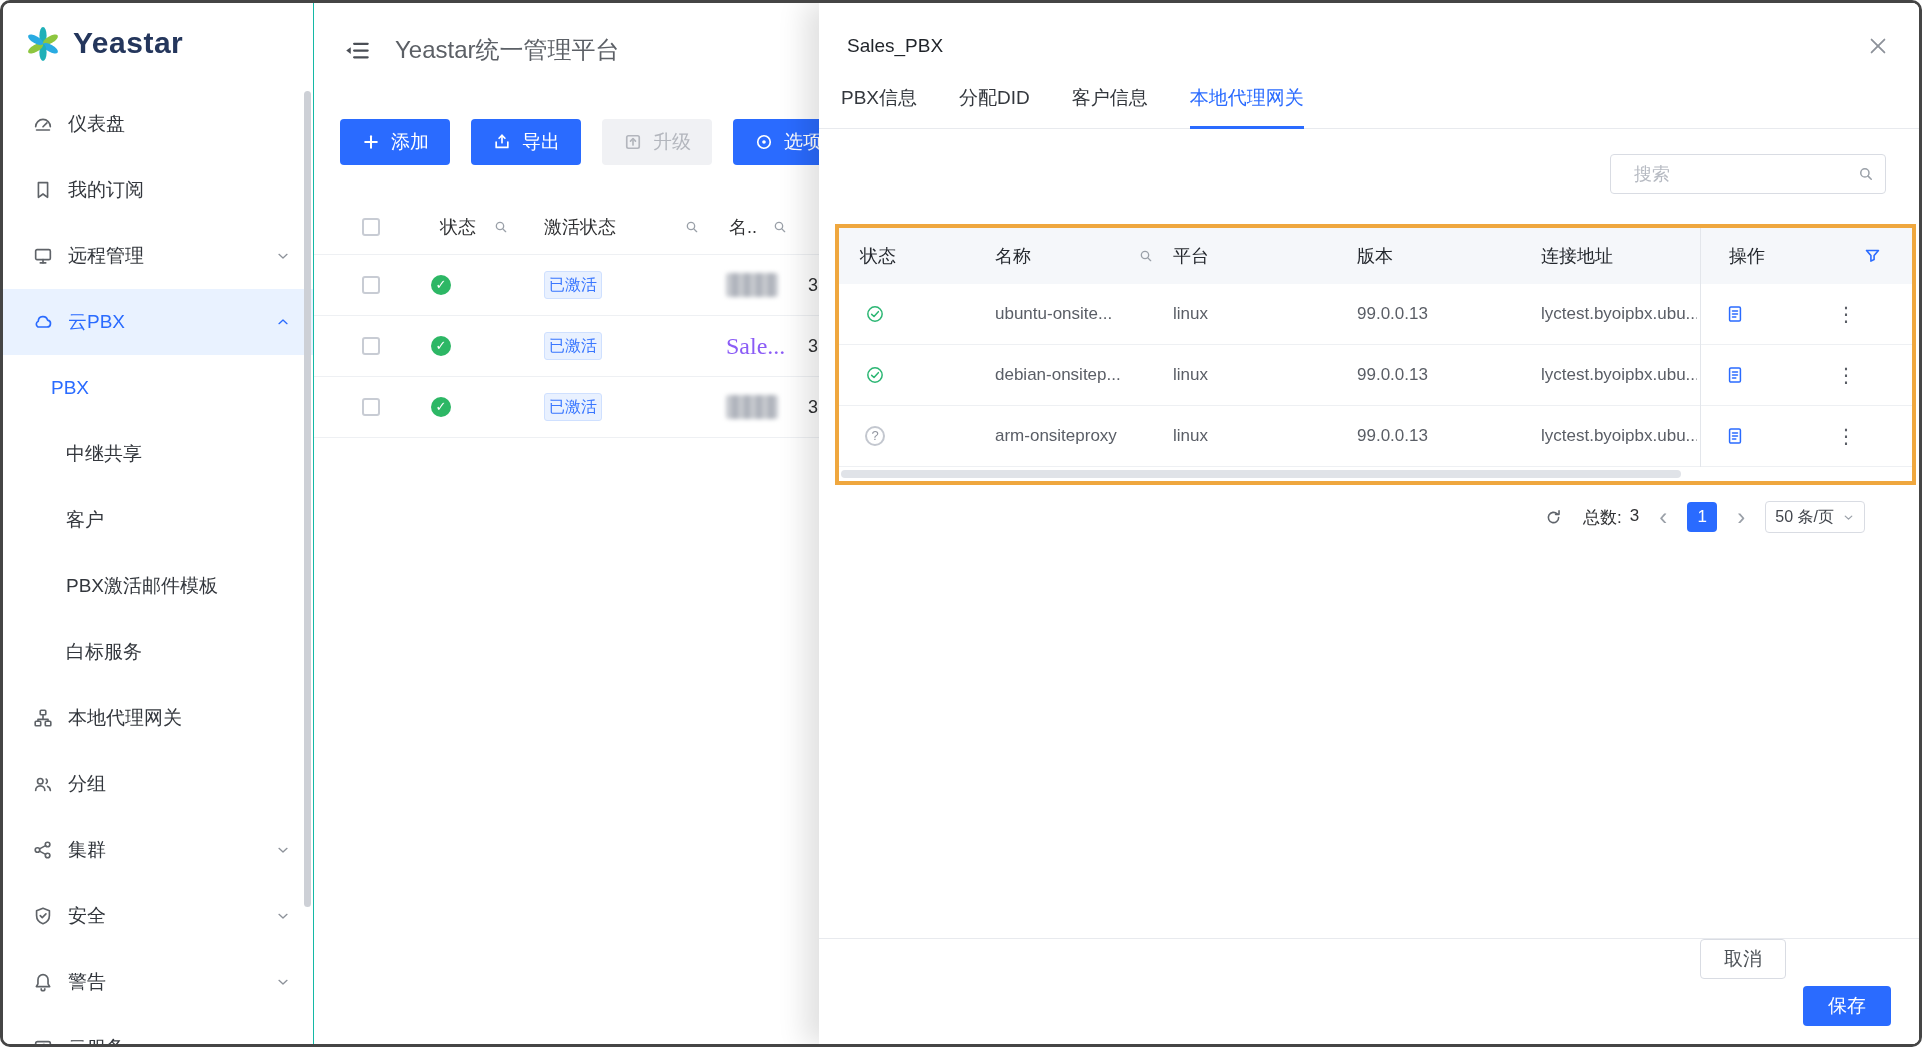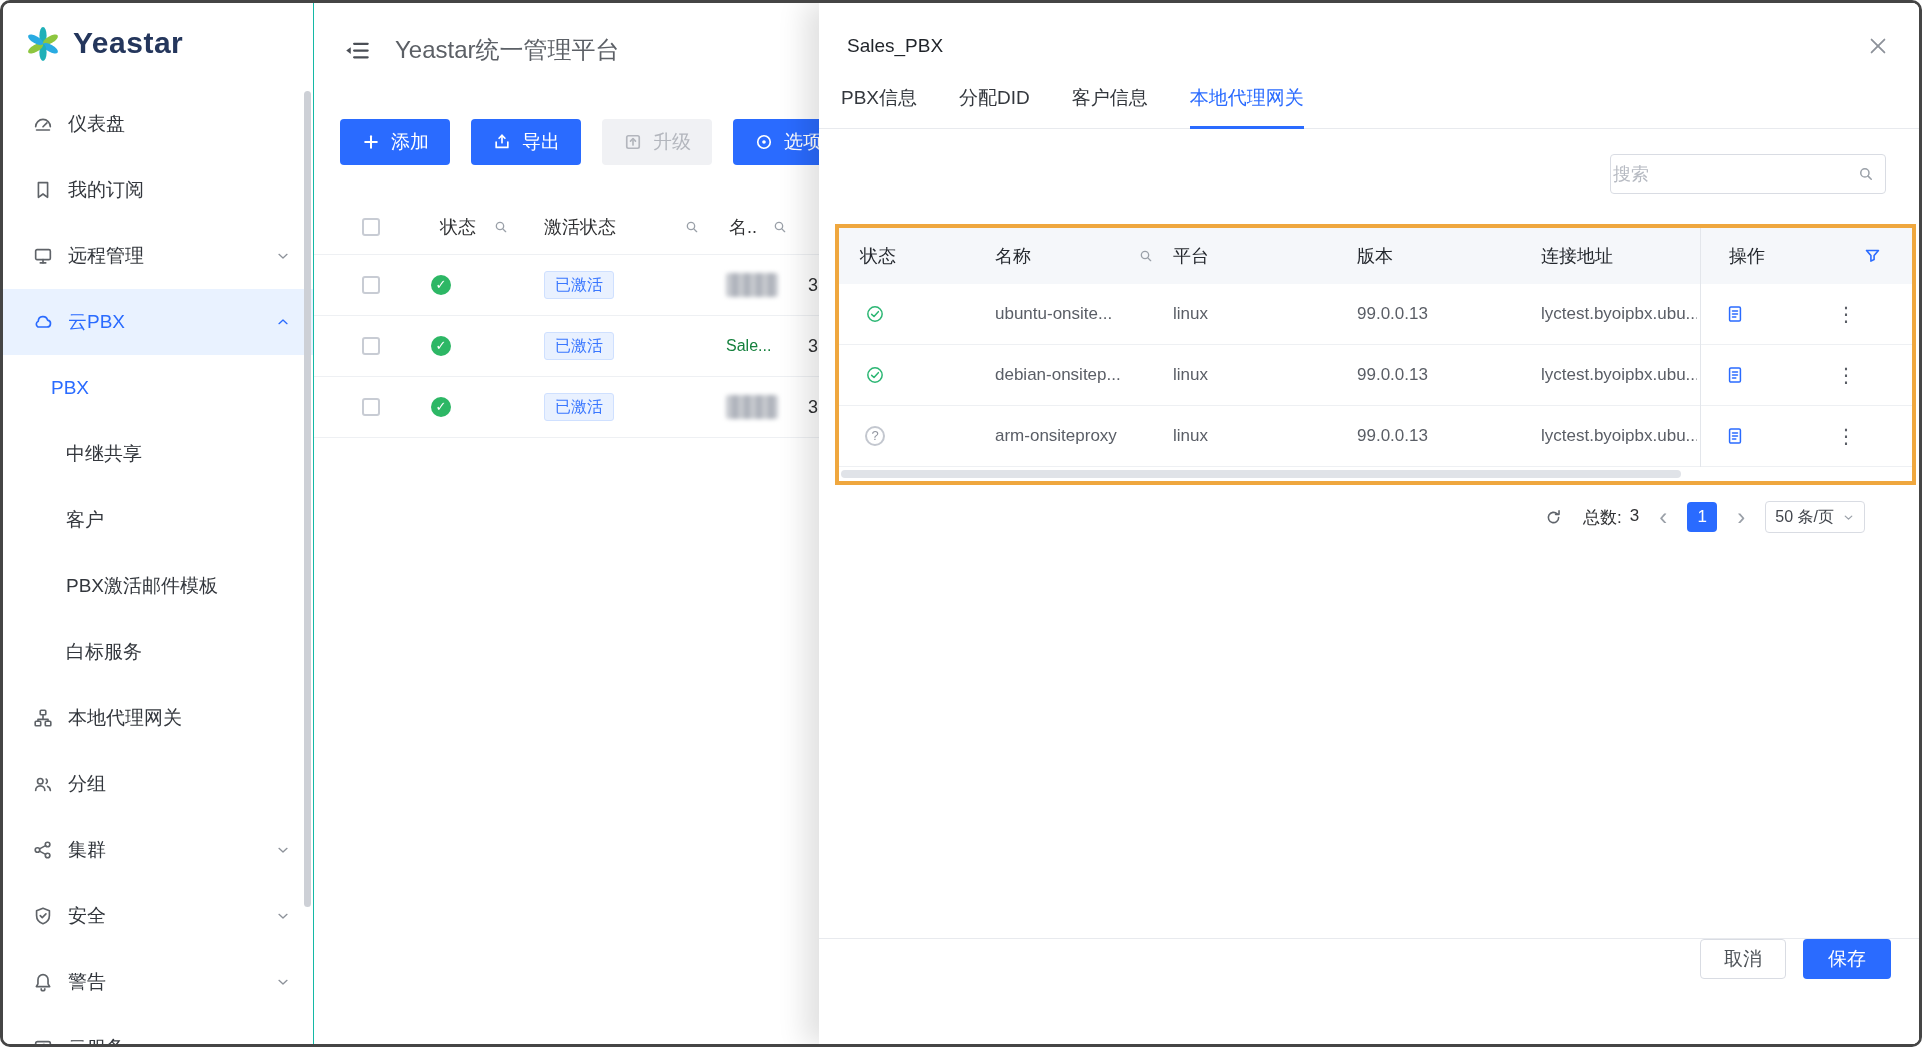--- a/index.html
+++ b/index.html
@@ -38,39 +38,39 @@
   .lt-header{position:relative;height:55px;border-bottom:1px solid #eef0f3;font-size:18px;color:#303133;}
   .lt-row{position:relative;height:61px;border-bottom:1px solid #eef0f3;box-sizing:border-box;}
   .lt-header span,.lt-row span,.lt-row .blur-chip{position:absolute;top:50%;transform:translateY(-50%);}
   .cb{width:18px;height:18px;border:2px solid #c8ccd4;border-radius:3px;background:#fff;left:48px;box-sizing:border-box;}
   .hl-status{left:126px;}  .hi-1{left:179px;}
   .hl-act{left:230px;}     .hi-2{left:370px;}
   .hl-name{left:415px;}    .hi-3{left:458px;}
   .hicon{width:16px;height:16px;color:#9aa0a8;}
   .hicon svg{display:block;width:100%;height:100%;}
   .ok-circle{left:117px;width:20px;height:20px;border-radius:50%;background:#2db765;color:#fff;font-size:13px;font-weight:bold;line-height:20px;text-align:center;}
-  .tag{left:230px;background:#e9f1ff;color:#3a77ff;border:1px solid #cfe0ff;border-radius:3px;font-size:16px;padding:3px 10px;line-height:20px;}
-  .nm{left:412px;font-size:16px;color:#15803d;white-space:nowrap;}
+  .tag{left:230px;background:#e9f1ff;color:#3a77ff;border:1px solid #cfe0ff;border-radius:3px;font-size:16px;padding:3px 4px;line-height:20px;}
+  .nm{left:412px;font-size:24px;color:#8b5cf6;white-space:nowrap;font-family:Liberation Serif, serif;}
   .blur-chip{left:412px;width:52px;height:24px;border-radius:3px;filter:blur(2px);
     background:repeating-linear-gradient(90deg,#c6c9cf 0 6px,#aeb2ba 6px 12px);}
   .cnt{left:494px;font-size:18px;color:#303133;}
 
   
   .drawer{position:absolute;left:816px;top:0;bottom:0;right:0;background:#fff;box-shadow:-14px 0 26px rgba(0,0,0,.12);}
   .d-title-row{display:flex;align-items:center;padding:32px 30px 0 28px;text-align:right;}
   .d-title{font-size:19px;color:#1f2329;}
   .d-close{margin-left:auto;width:22px;height:22px;color:#8d929a;cursor:pointer;}
   .d-close svg{display:block;width:100%;height:100%;}
   .d-tabs{display:flex;gap:42px;padding-left:22px;margin-top:28px;border-bottom:1px solid #e8eaee;}
   .d-tab{font-size:19px;color:#33373d;padding-bottom:17px;position:relative;cursor:pointer;}
   .d-tab.active{color:#2a6bff;}
   .d-tab.active::after{content:"";position:absolute;left:0;right:0;bottom:-1px;height:3px;background:#2a6bff;}
   .d-search-row{display:flex;justify-content:flex-end;margin:25px 33px 0 0;}
   .search-box{position:relative;width:276px;height:40px;}
-  .search-input{width:100%;height:100%;box-sizing:border-box;border:1px solid #d9dce3;border-radius:4px;padding:0 38px 0 2px;font-size:18px;color:#303133;font-family:Liberation Sans, sans-serif;outline:none;}
+  .search-input{width:100%;height:100%;box-sizing:border-box;border:1px solid #d9dce3;border-radius:4px;padding:0 38px 0 23px;font-size:18px;color:#303133;font-family:Liberation Sans, sans-serif;outline:none;}
   .search-input::placeholder{color:#b6bac2;}
   .s-icon{position:absolute;right:11px;top:11px;width:18px;height:18px;color:#9aa0a8;cursor:pointer;}
   .s-icon svg{display:block;width:100%;height:100%;}
 
   .gw-highlight{margin:30px 3px 0 16px;border:4px solid #efa73e;box-sizing:border-box;}
   .gw-table{position:relative;background:#fff;}
   .gw-header{position:relative;height:56px;background:#f5f7fa;font-size:18px;color:#24282e;}
   .gw-row{position:relative;height:61px;border-bottom:1px solid #eef0f3;box-sizing:border-box;font-size:17px;color:#5a5e66;}
   .gw-header span,.gw-row span{position:absolute;top:50%;transform:translateY(-50%);white-space:nowrap;}
   .gh-status{left:21px;} .gi-status{left:26px;}
@@ -94,21 +94,21 @@
   .pg-refresh{width:19px;height:19px;color:#5f646b;cursor:pointer;}
   .pg-refresh svg{display:block;width:100%;height:100%;}
   .pg-total{font-size:17px;color:#303133;display:flex;gap:8px;}
   .pg-prev,.pg-next{font-size:24px;color:#9aa0a8;cursor:pointer;line-height:28px;}
   .pg-page{width:30px;height:30px;background:#2a6bff;color:#fff;border-radius:4px;font-size:17px;display:flex;align-items:center;justify-content:center;cursor:pointer;}
   .pg-size{height:32px;box-sizing:border-box;border:1px solid #d9dce3;border-radius:4px;display:flex;align-items:center;gap:8px;padding:0 9px;font-size:16px;color:#42464d;cursor:pointer;}
   .pg-size svg{width:13px;height:13px;color:#9aa0a8;display:block;}
 
   .d-footer{position:absolute;left:0;right:0;bottom:0;height:106px;border-top:1px solid #e8eaee;display:flex;align-items:flex-start;justify-content:flex-end;gap:17px;padding-right:28px;box-sizing:border-box;background:#fff;}
   .btn-cancel{width:86px;height:40px;background:#fff;border:1px solid #d9dce3;border-radius:4px;font-size:19px;color:#4e5358;cursor:pointer;font-family:inherit;}
-  .btn-save{width:88px;height:40px;background:#2a6bff;border:none;border-radius:4px;font-size:19px;color:#fff;cursor:pointer;font-family:inherit;}
+  .btn-save{width:88px;height:40px;background:#2a6bff;border:none;border-radius:4px;font-size:19px;color:#fff;cursor:pointer;font-family:inherit;margin-top:47px;}
 </style>
 </head>
 <body>
 
 <div class="frame">
 
   <aside class="sidebar">
     <div class="logo-row">
       <svg width="40" height="40" viewBox="0 0 40 40">
         <g transform="translate(20,21)">

